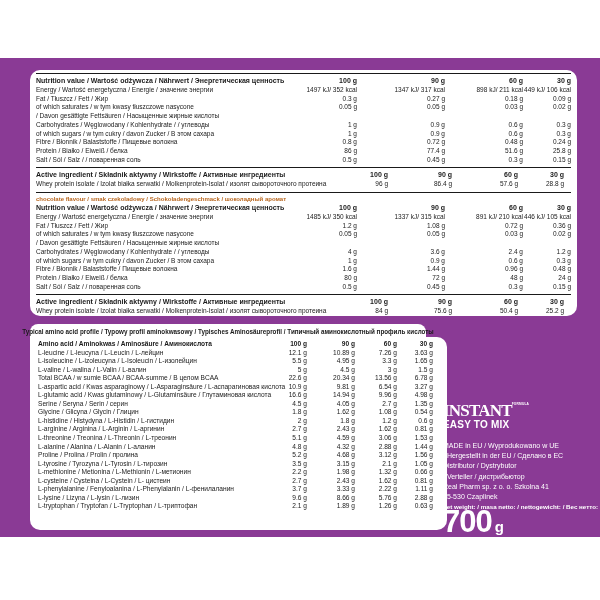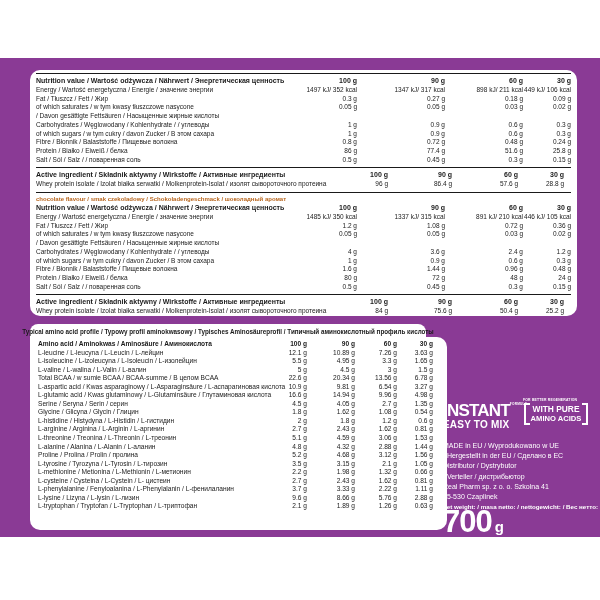--- a/index.html
+++ b/index.html
@@ -25,21 +25,21 @@
   
   .t-act .val.v1{right:183px}.t-act .val.v2{right:119px}.t-act .val.v3{right:53px}.t-act .val.v4{right:7px}
   
   .t-amino .val.v1{right:132px}.t-amino .val.v2{right:84px}.t-amino .val.v3{right:42px}.t-amino .val.v4{right:6px}
   .t-amino .trow .lbl,.t-amino .trow .val{font-size:6.6px;line-height:8.55px;}
   .t-amino .trow{min-height:8.55px;}
   .choc-note{font-size:6px;line-height:8px;white-space:nowrap;font-weight:bold;}
   
   .rc{position:absolute;color:#ffffff;}
   .instant{left:443px;top:402px;}
-  .instant .big{font-size:17px;font-weight:bold;letter-spacing:-0.8px;line-height:15px;white-space:nowrap;}
+  .instant .big{font-size:17px;font-weight:bold;letter-spacing:-0.8px;line-height:15px;white-space:nowrap;font-family:Liberation Serif, serif;}
   .instant .tiny{font-size:3.2px;font-weight:bold;letter-spacing:0.2px;vertical-align:top;}
   .instant .sub{font-size:10px;font-weight:bold;letter-spacing:0.2px;line-height:9px;white-space:nowrap;}
   .pure-badge{left:517px;top:398px;width:78px;text-align:center;}
   .pure-badge .over{font-size:3.4px;font-weight:bold;letter-spacing:0.2px;line-height:5px;white-space:nowrap;text-align:left;padding-left:6px;}
   .bracket{position:relative;padding:2px 7px;display:inline-block;}
   .bracket:before,.bracket:after{content:"";position:absolute;top:0;bottom:0;width:4px;}
   .bracket:before{left:0;border-left:2px solid #fff;border-top:2px solid #fff;border-bottom:2px solid #fff;}
   .bracket:after{right:0;border-right:2px solid #fff;border-top:2px solid #fff;border-bottom:2px solid #fff;}
   .bracket .l1{font-size:8.4px;font-weight:bold;line-height:9px;white-space:nowrap;}
   .bracket .l2{font-size:7.6px;font-weight:bold;line-height:9px;white-space:nowrap;}
@@ -371,27 +371,20 @@
       </div>
     </div>
 
   <div class="rc instant">
     <div>
       <span class="big">INSTANT</span><span class="tiny">FORMULA</span>
     </div>
     <div class="sub">EASY TO MIX</div>
   </div>
 
-  <div class="rc pure-badge">
-    <div class="over">FOR BETTER REGENERATION</div>
-    <div class="bracket">
-      <div class="l1">WITH PURE</div>
-      <div class="l2">AMINO ACIDS</div>
-    </div>
-  </div>
 
   <div class="rc distr">
       <div>MADE in EU / Wyprodukowano w UE</div>
       <div>/ Hergestellt in der EU / Сделано в EC</div>
       <div>Distributor / Dystrybutor</div>
       <div>/ Verteiler / дистрибьютор</div>
       <div>Real Pharm sp. z o. o. Szkolna 41</div>
       <div>05-530 Czaplinek</div>
     </div>
 

